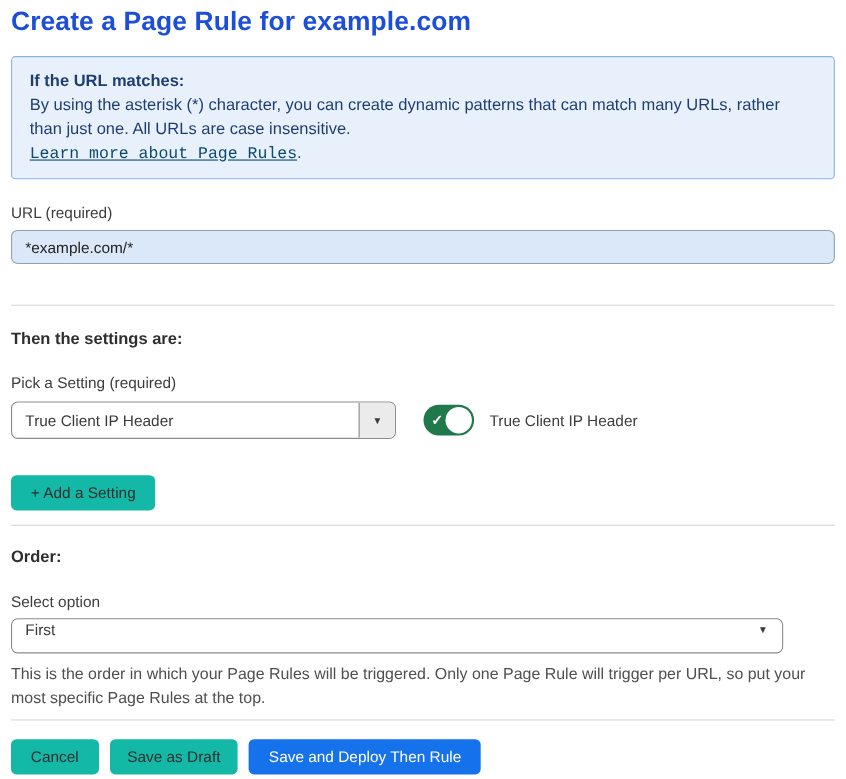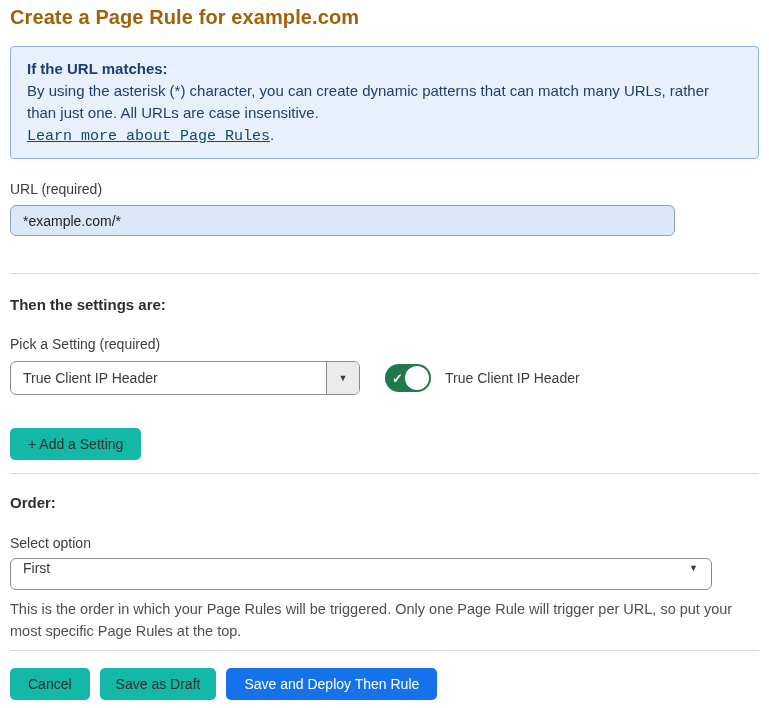--- a/index.html
+++ b/index.html
@@ -5,23 +5,23 @@
   * { box-sizing: border-box; margin: 0; padding: 0; }
   html, body { width: 769px; height: 708px; background: #ffffff; }
   body {
     font-family: "Liberation Sans", sans-serif;
     color: #333333;
     overflow: hidden;
   }
   .container { padding: 6px 10px 13px 10px; width: 769px; }
 
   .page-title {
-    font-size: 20px;
+    font-size: 24px;
     font-weight: bold;
-    color: #a16207;
+    color: #1d4ed8;
     margin-bottom: 17px;
     letter-spacing: 0.1px;
   }
 
   .info-box {
     background: #e8f1fb;
     border: 1px solid #8ab4e2;
     border-radius: 4px;
     padding: 11px 16px 10px 16px;
     color: #1e3e73;
@@ -37,21 +37,21 @@
   }
 
   .field-label {
     font-size: 14px;
     color: #3d3d3d;
     margin-top: 22px;
   }
 
   .url-input {
     display: block;
-    width: 665px;
+    width: 749px;
     height: 31px;
     margin-top: 8px;
     background: #dbe8f9;
     border: 1px solid #93a1b5;
     border-radius: 6px;
     padding: 0 12px;
     font-family: "Liberation Sans", sans-serif;
     font-size: 14px;
     color: #222222;
     outline: none;

